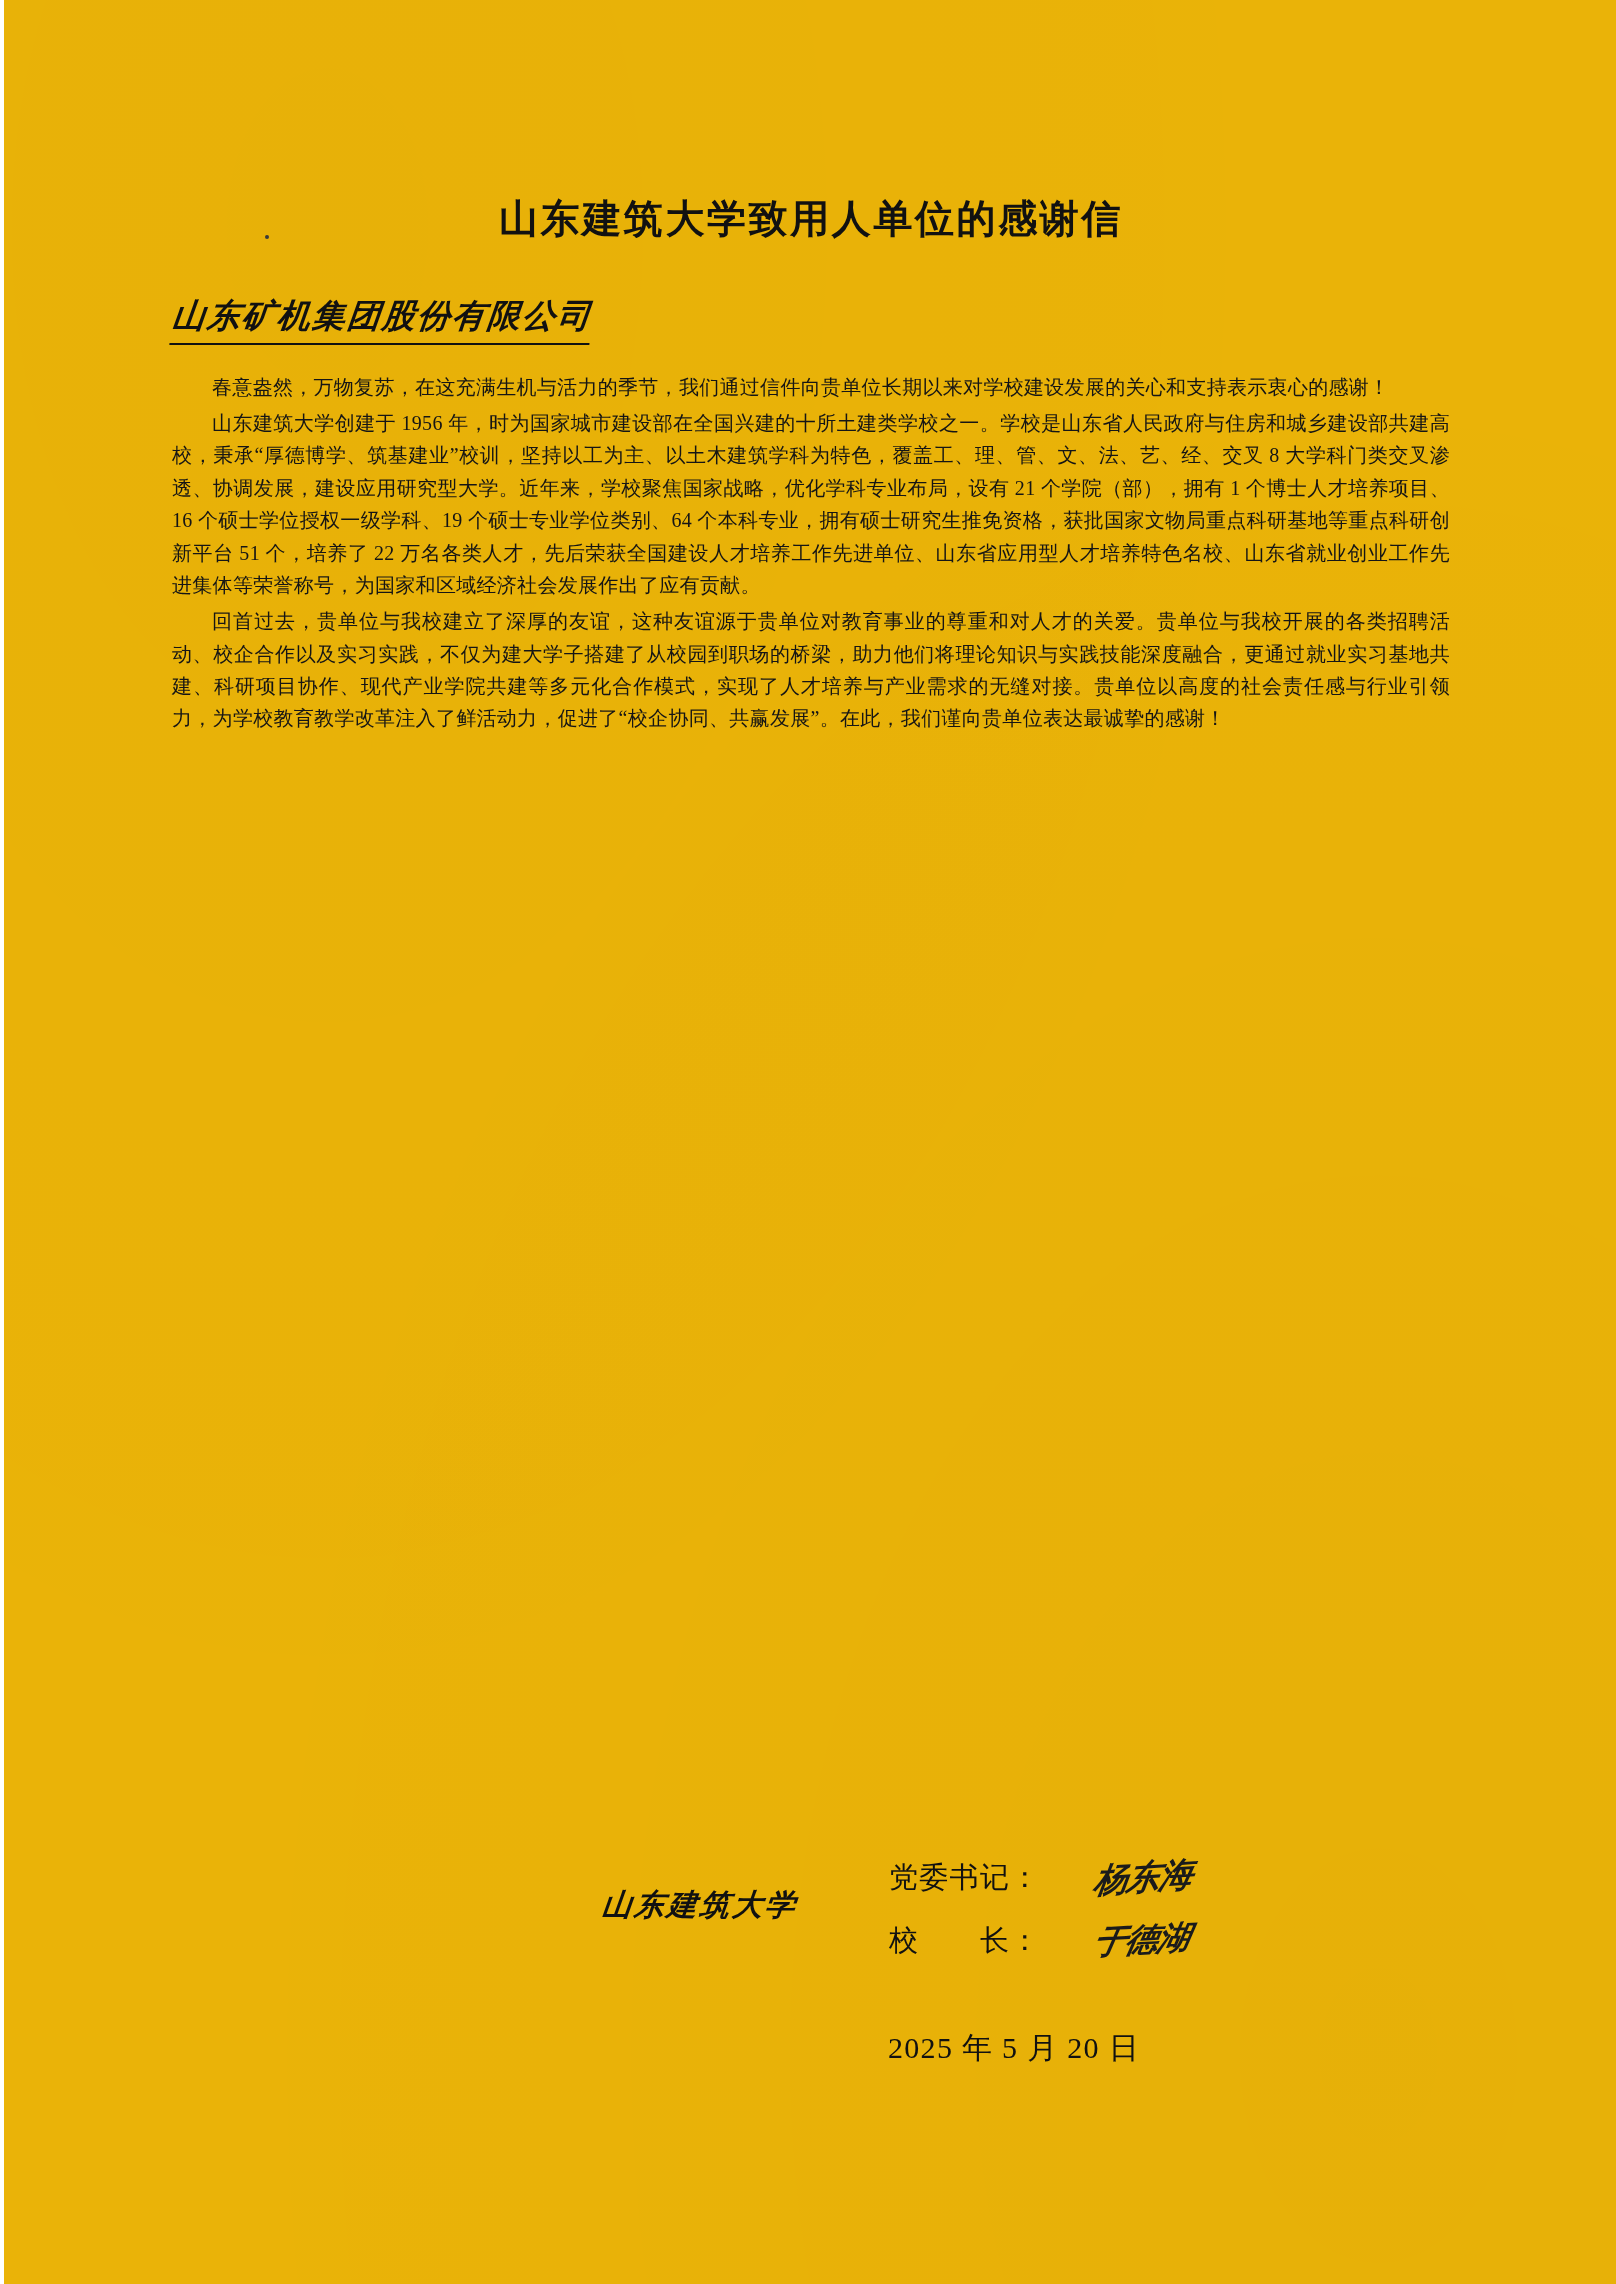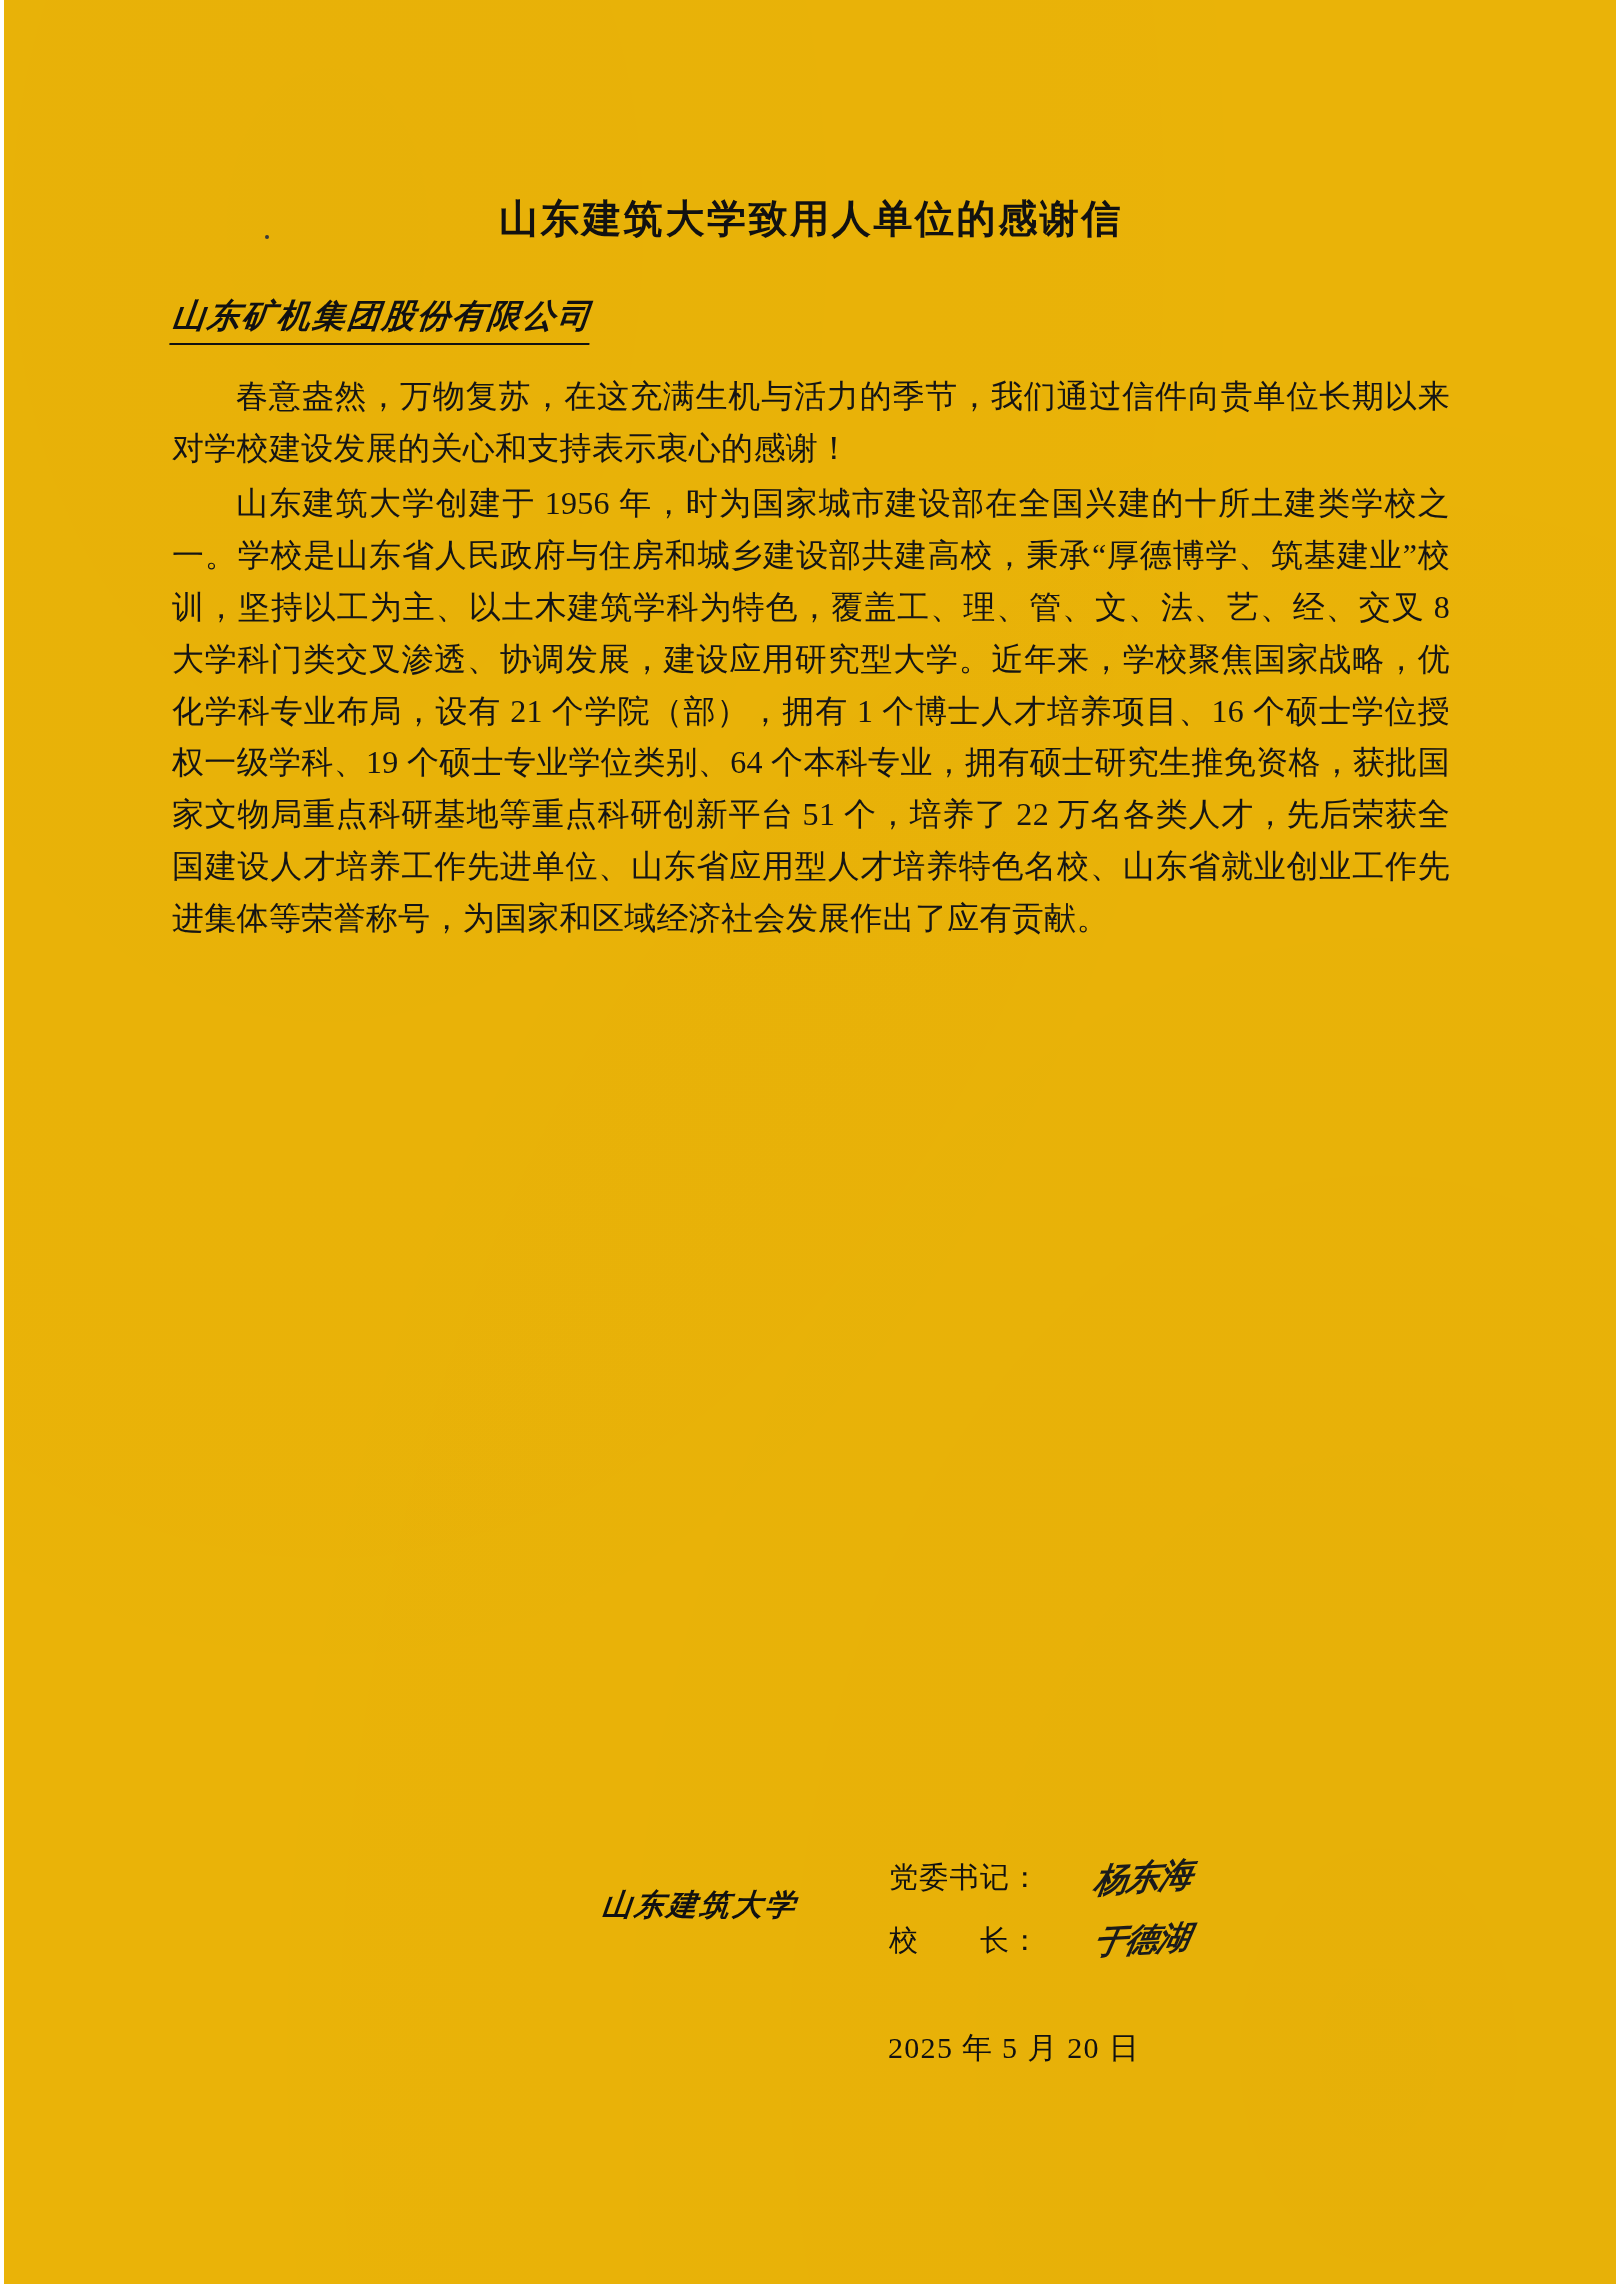--- a/index.html
+++ b/index.html
@@ -72,21 +72,21 @@
     letter-spacing: 2px;
     color: #111;
     display: inline-block;
     border-bottom: 2px solid #111;
     padding-bottom: 3.9px;
     transform: skewX(-6deg);
   }
 
   .body-text {
     margin-top: 26px;
-    font-size: 32px;
+    font-size: 20px;
     line-height: 1.62;
     text-align: justify;
     text-justify: inter-ideograph;
     color: #151515;
     letter-spacing: 0.3px;
   }
 
   .body-text p {
     margin: 0 0 3.9px 0;
     text-indent: 2em;
@@ -174,20 +174,21 @@
 
   <div class="content">
 
     <h1 class="doc-title">山东建筑大学致用人单位的感谢信</h1>
 
     <div class="recipient">山东矿机集团股份有限公司</div>
 
     <div class="body-text">
       <p>春意盎然，万物复苏，在这充满生机与活力的季节，我们通过信件向贵单位长期以来对学校建设发展的关心和支持表示衷心的感谢！</p>
       <p>山东建筑大学创建于 1956 年，时为国家城市建设部在全国兴建的十所土建类学校之一。学校是山东省人民政府与住房和城乡建设部共建高校，秉承“厚德博学、筑基建业”校训，坚持以工为主、以土木建筑学科为特色，覆盖工、理、管、文、法、艺、经、交叉 8 大学科门类交叉渗透、协调发展，建设应用研究型大学。近年来，学校聚焦国家战略，优化学科专业布局，设有 21 个学院（部），拥有 1 个博士人才培养项目、16 个硕士学位授权一级学科、19 个硕士专业学位类别、64 个本科专业，拥有硕士研究生推免资格，获批国家文物局重点科研基地等重点科研创新平台 51 个，培养了 22 万名各类人才，先后荣获全国建设人才培养工作先进单位、山东省应用型人才培养特色名校、山东省就业创业工作先进集体等荣誉称号，为国家和区域经济社会发展作出了应有贡献。</p>
+      <p>回首过去，贵单位与我校建立了深厚的友谊，这种友谊源于贵单位对教育事业的尊重和对人才的关爱。贵单位与我校开展的各类招聘活动、校企合作以及实习实践，不仅为建大学子搭建了从校园到职场的桥梁，助力他们将理论知识与实践技能深度融合，更通过就业实习基地共建、科研项目协作、现代产业学院共建等多元化合作模式，实现了人才培养与产业需求的无缝对接。贵单位以高度的社会责任感与行业引领力，为学校教育教学改革注入了鲜活动力，促进了“校企协同、共赢发展”。在此，我们谨向贵单位表达最诚挚的感谢！</p>
     </div>
   </div>
 
   <div class="signature-block">
 
     <div class="org-name">山东建筑大学</div>
 
     <div class="sig-labels">
       <div class="sig-label-row">
         <span>党委书记：</span>

